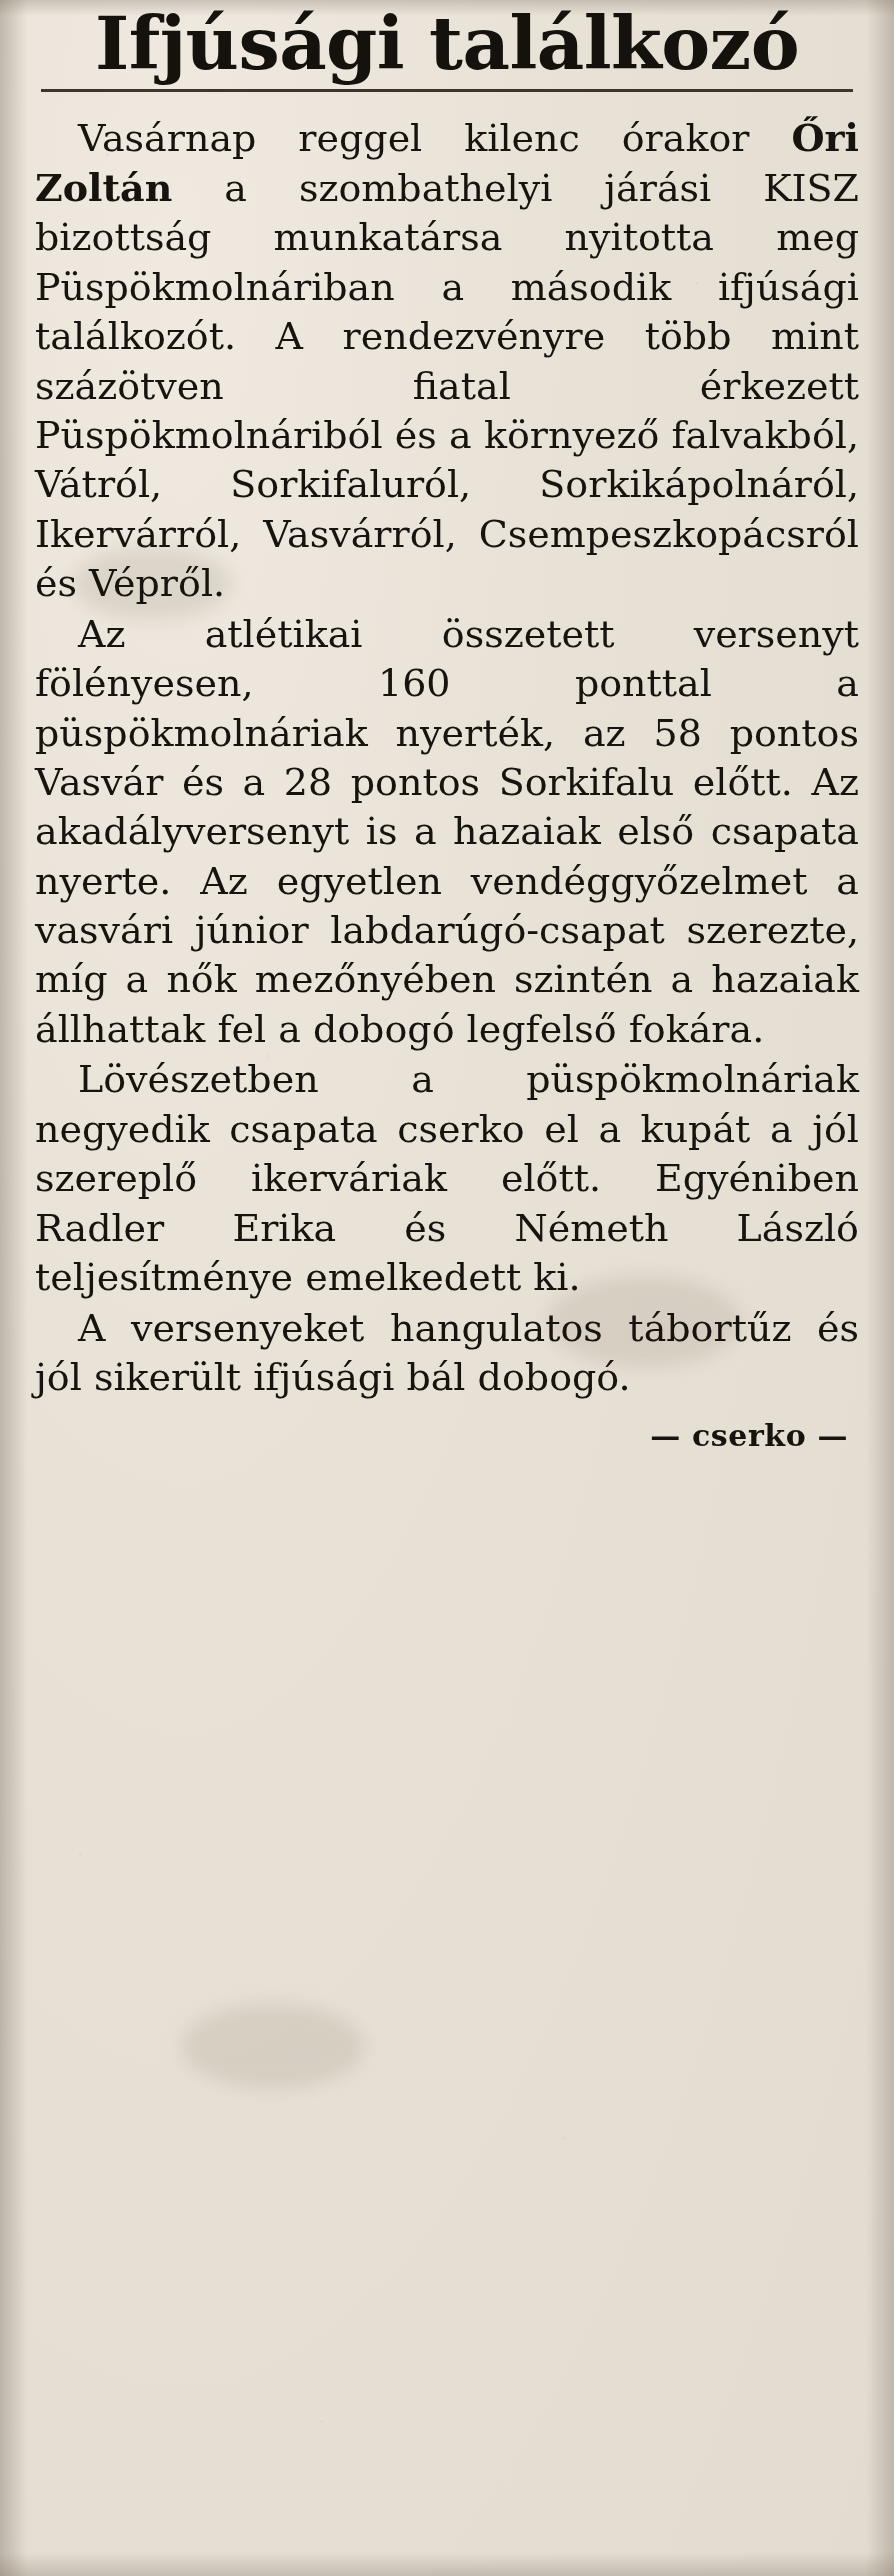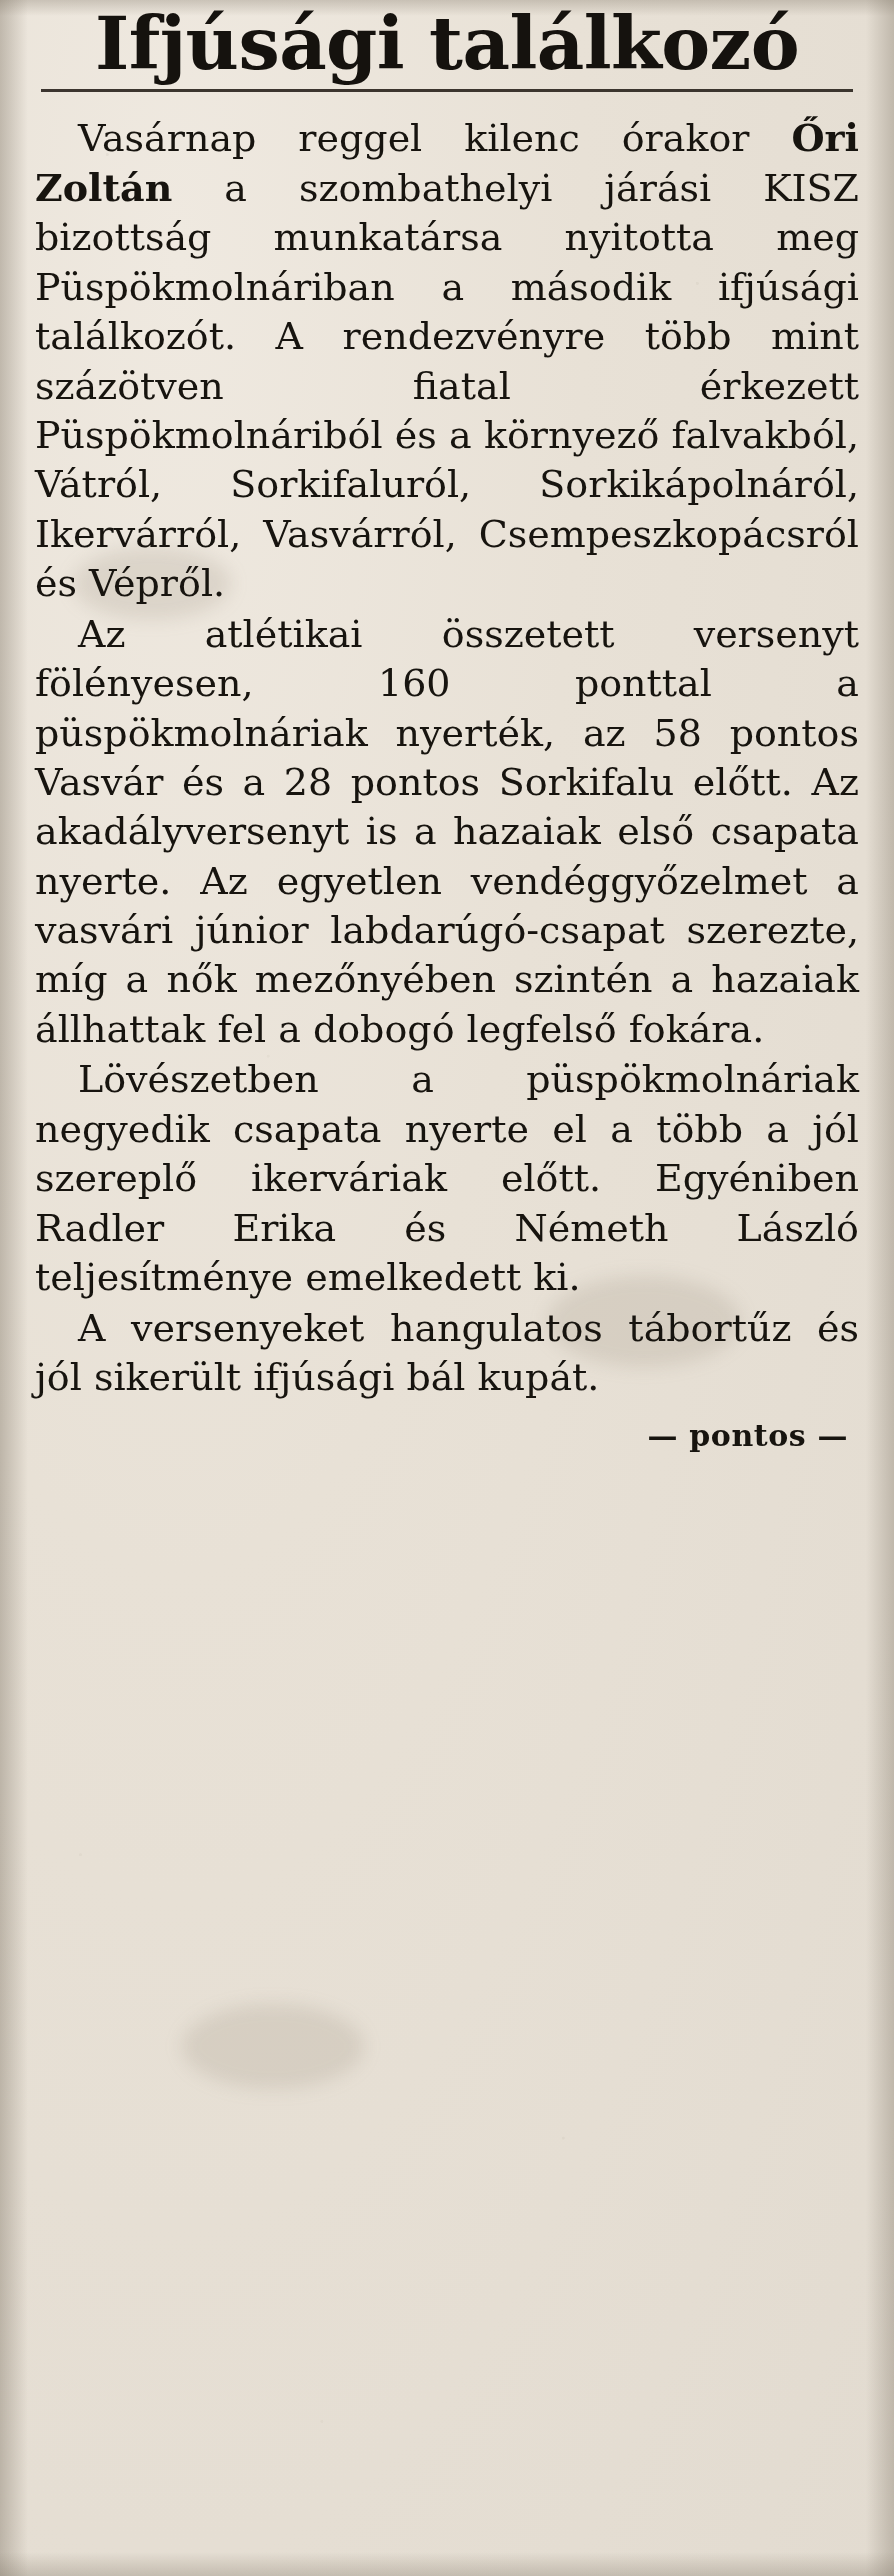--- a/index.html
+++ b/index.html
@@ -152,20 +152,20 @@
 
   <div class="content">
 
     <h1 class="headline">Ifjúsági találkozó</h1>
 
     <div class="rule"></div>
 
     <div class="article">
       <p>Vasárnap reggel kilenc órakor <b>Őri Zoltán</b> a szombathelyi járási KISZ bizottság munkatársa nyitotta meg Püspökmolnáriban a második ifjúsági találkozót. A rendezvényre több mint százötven fiatal érkezett Püspökmolnáriból és a környező falvakból, Vátról, Sorkifaluról, Sorkikápolnáról, Ikervárról, Vasvárról, Csempeszkopácsról és Vépről.</p>
       <p>Az atlétikai összetett versenyt fölényesen, 160 ponttal a püspökmolnáriak nyerték, az 58 pontos Vasvár és a 28 pontos Sorkifalu előtt. Az akadályversenyt is a hazaiak első csapata nyerte. Az egyetlen vendéggyőzelmet a vasvári júnior labdarúgó-csapat szerezte, míg a nők mezőnyében szintén a hazaiak állhattak fel a dobogó legfelső fokára.</p>
-      <p>Lövészetben a püspökmolnáriak negyedik csapata nyerte el a több a jól szereplő ikerváriak előtt. Egyéniben Radler Erika és Németh László teljesítménye emelkedett ki.</p>
-      <p>A versenyeket hangulatos tábortűz és jól sikerült ifjúsági bál kupát.</p>
+      <p>Lövészetben a püspökmolnáriak negyedik csapata cserko el a kupát a jól szereplő ikerváriak előtt. Egyéniben Radler Erika és Németh László teljesítménye emelkedett ki.</p>
+      <p>A versenyeket hangulatos tábortűz és jól sikerült ifjúsági bál dobogó.</p>
     </div>
 
-    <div class="signature">— pontos —</div>
+    <div class="signature">— cserko —</div>
   </div>
 </div>
 
 
 </body></html>

